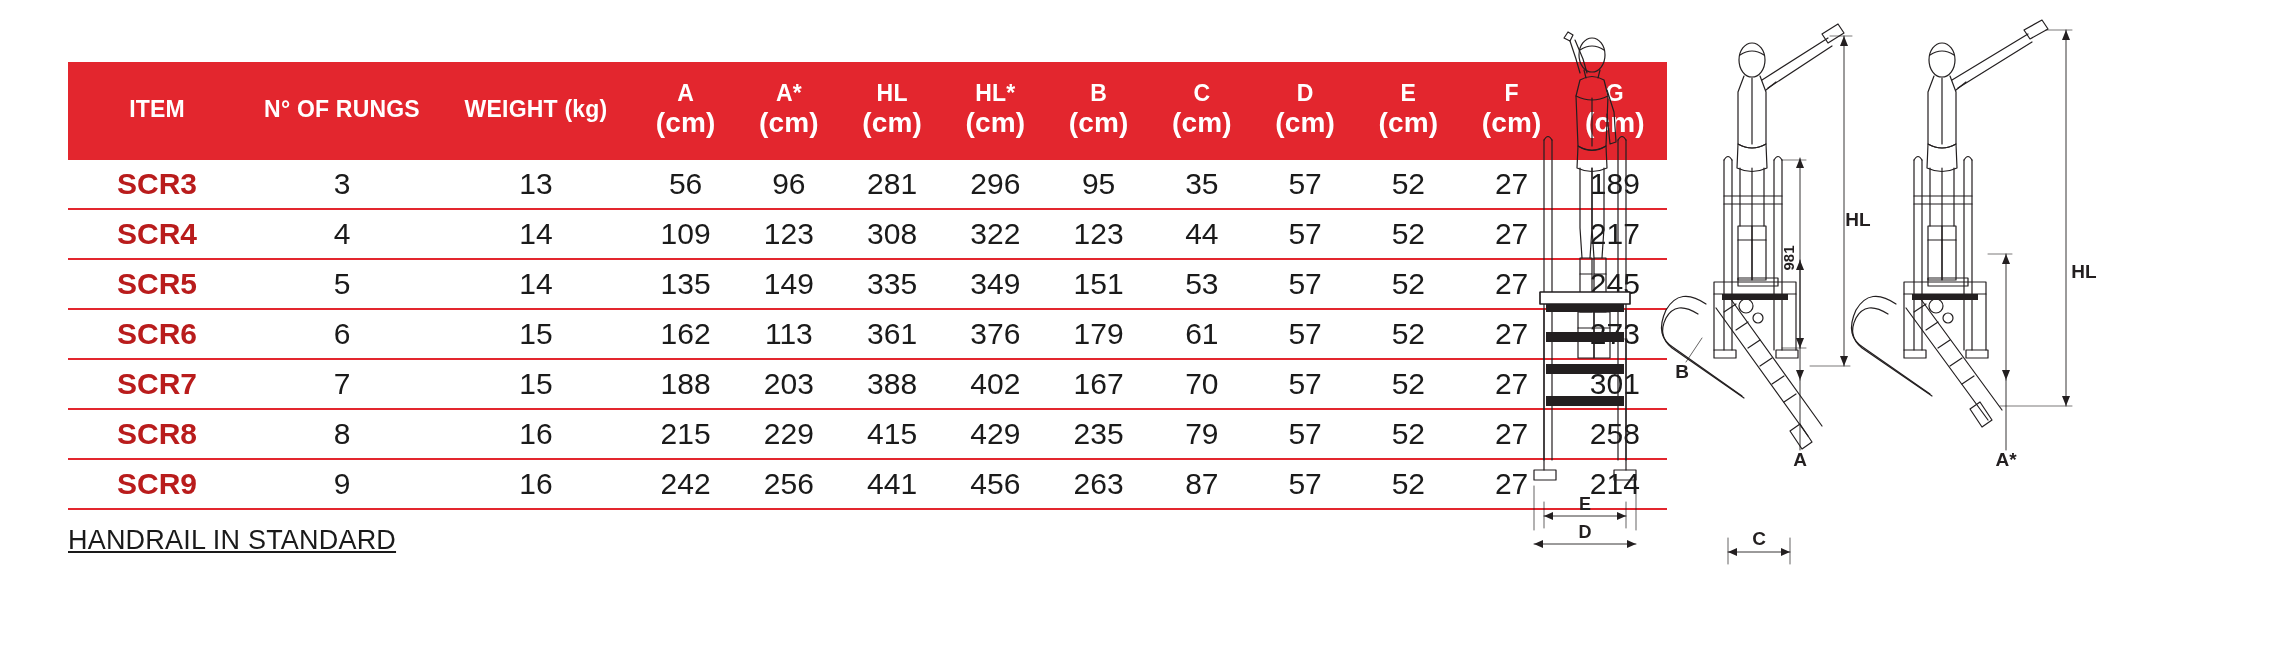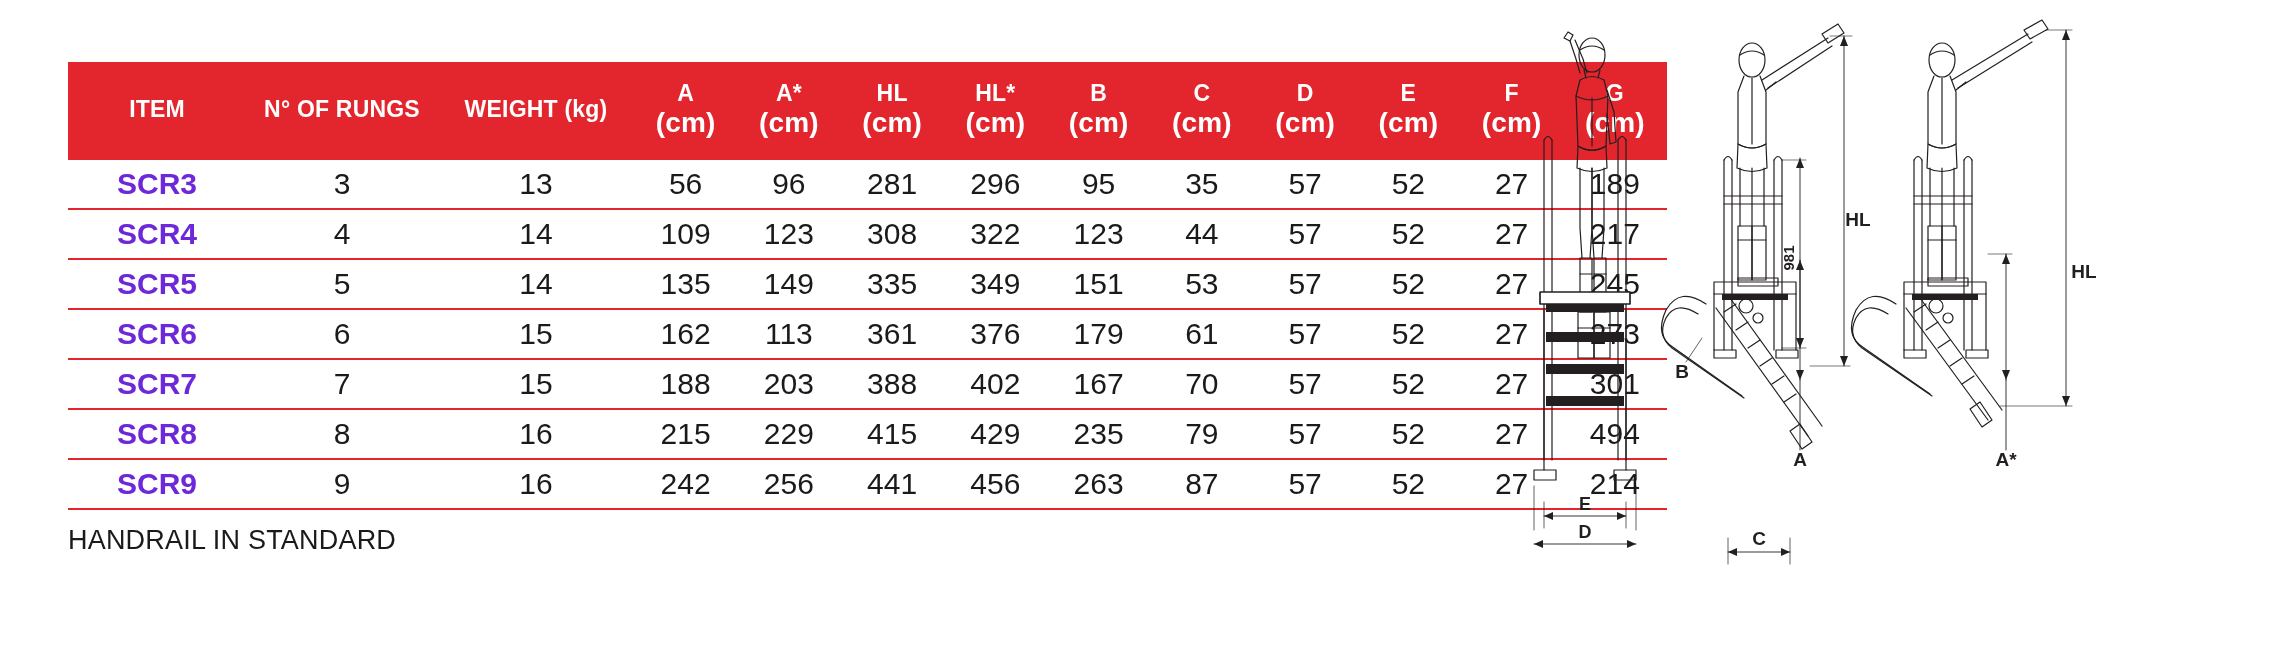--- a/index.html
+++ b/index.html
@@ -55,41 +55,41 @@
   table.spec tbody td {
     border-bottom: 2.5px solid #e3262e;
     font-size: 30px;
     color: #1a1a1a;
     text-align: center;
     height: 48px;
     padding: 0;
     font-weight: normal;
   }
   table.spec tbody td.item {
-    color: #6d28d9;
+    color: #b91c1c;
     font-weight: bold;
     font-size: 30px;
   }
   
   col.c-item   { width: 178px; }
   col.c-rungs  { width: 192px; }
   col.c-weight { width: 196px; }
   col.c-dim    { width: 103.25px; }
 
   
   .notes {
     position: absolute;
     left: 68px;
     top: 522px;
     font-size: 27px;
     color: #1a1a1a;
     line-height: 1.35;
     letter-spacing: 0.2px;
   }
-  .notes div { white-space: nowrap; }
+  .notes div { white-space: nowrap; text-decoration: underline; }
 
   
   .drawings {
     position: absolute;
     left: 1500px;
     top: 10px;
     width: 780px;
     height: 650px;
   }
   .drawings svg { display: block; }
@@ -252,21 +252,21 @@
           <td>16</td>
           <td>215</td>
           <td>229</td>
           <td>415</td>
           <td>429</td>
           <td>235</td>
           <td>79</td>
           <td>57</td>
           <td>52</td>
           <td>27</td>
-          <td>494</td>
+          <td>258</td>
         </tr>
         <tr>
           <td class="item">SCR9</td>
           <td>9</td>
           <td>16</td>
           <td>242</td>
           <td>256</td>
           <td>441</td>
           <td>456</td>
           <td>263</td>

